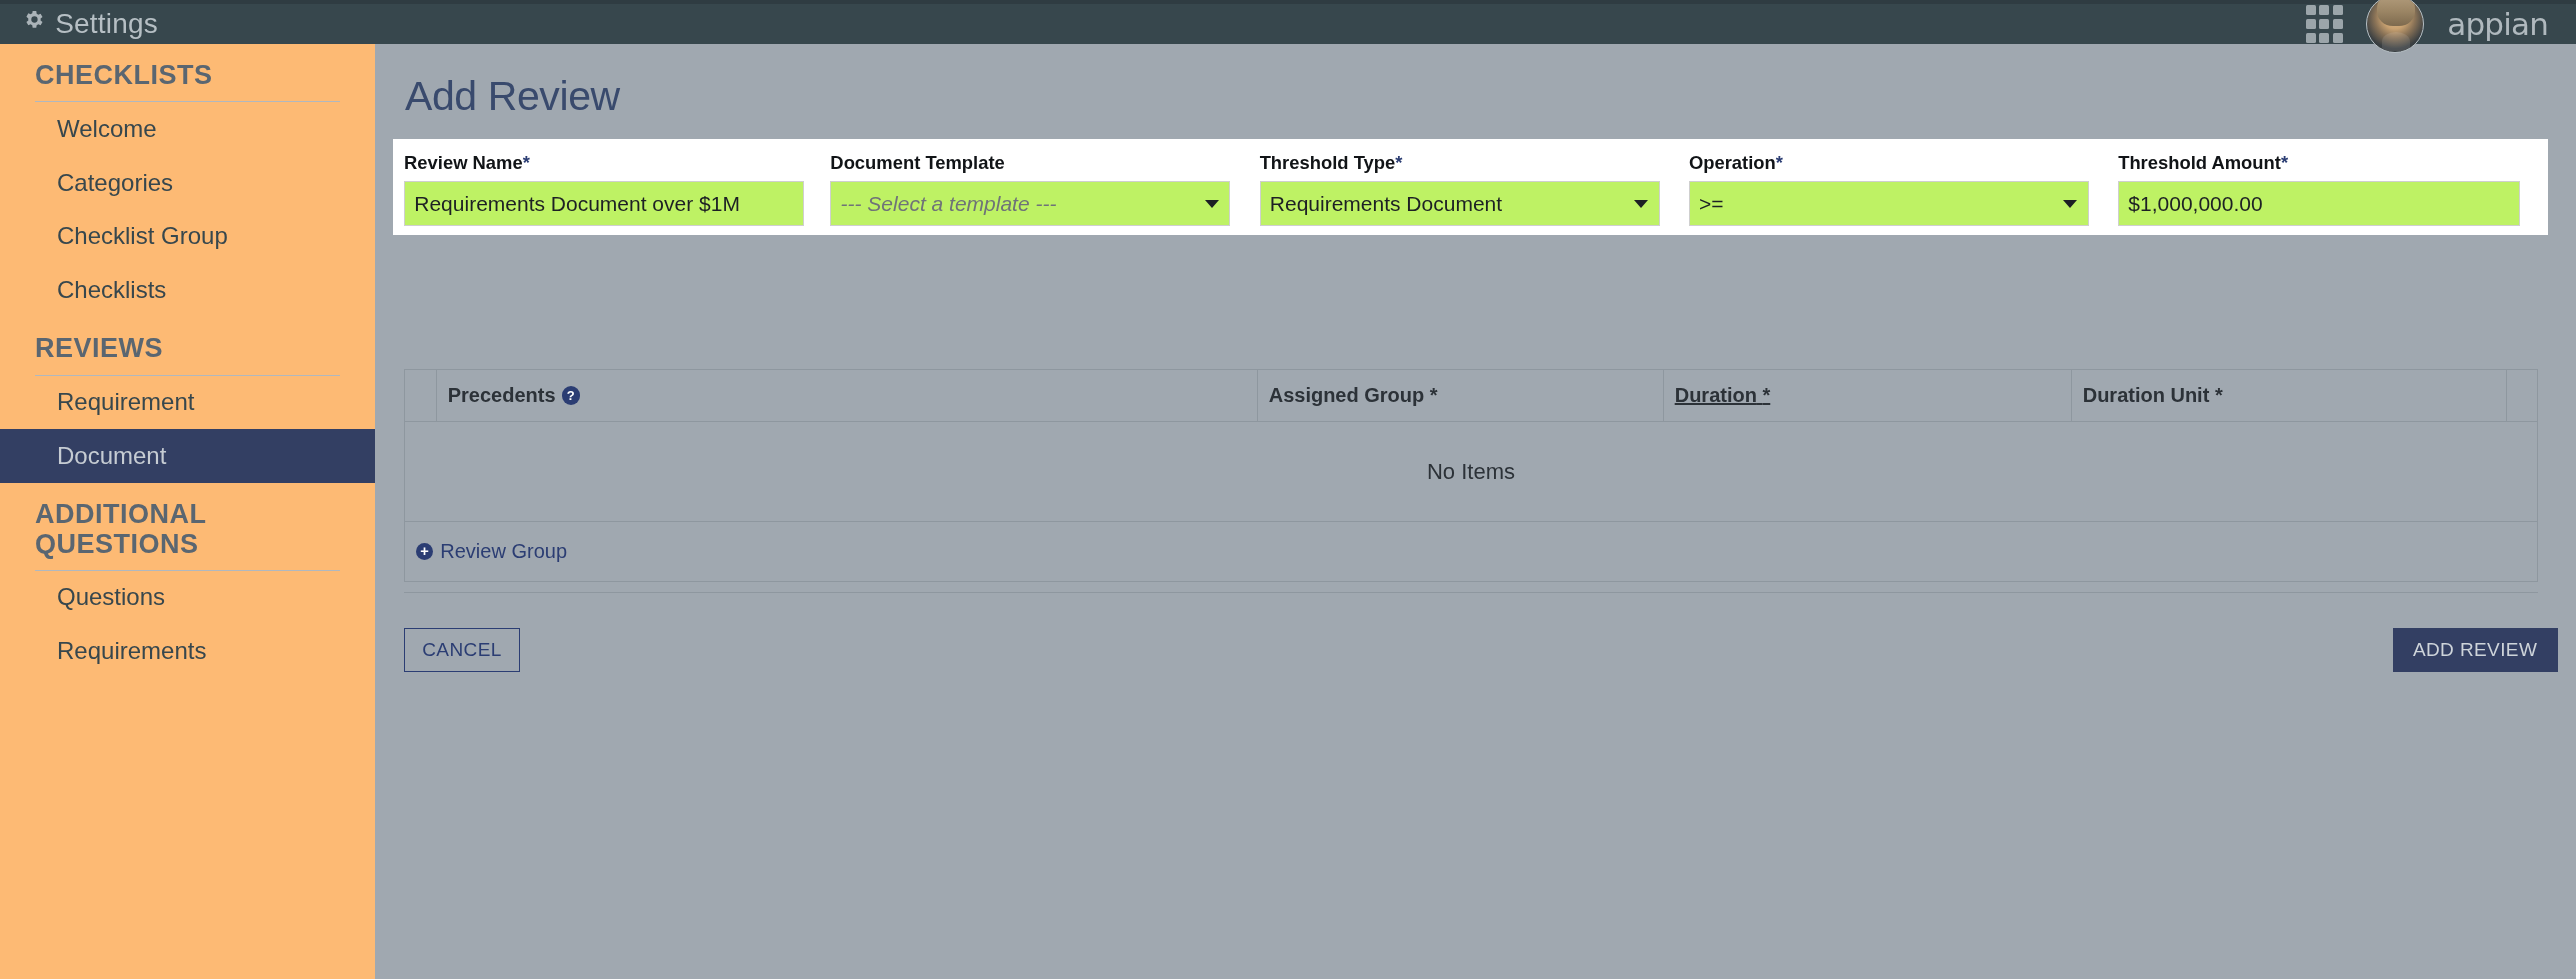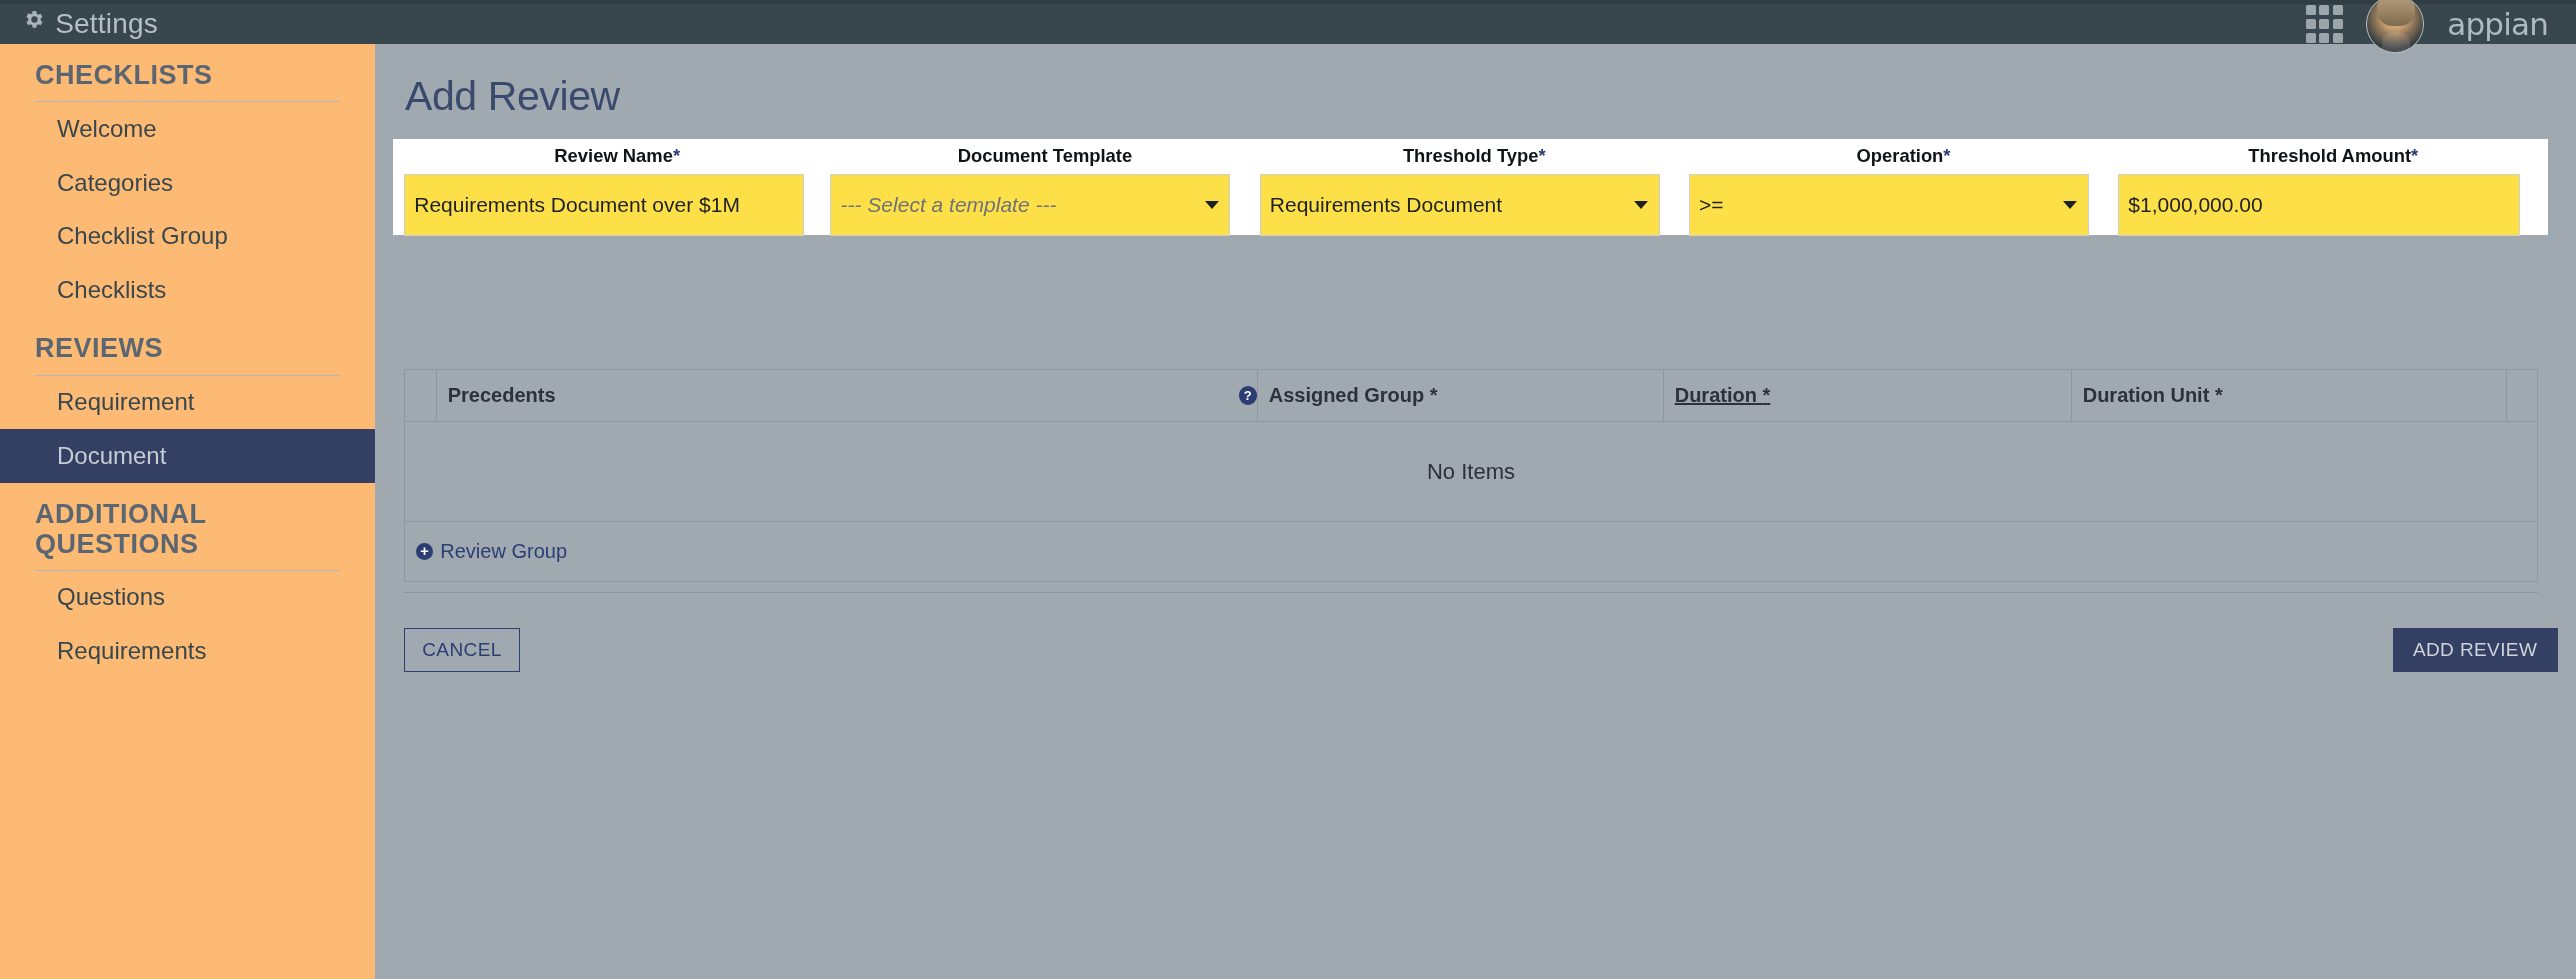--- a/index.html
+++ b/index.html
@@ -73,28 +73,28 @@
     padding: 29px 0 0 30px; letter-spacing: -0.4px;
   }
 
   
   .form-card {
     position: absolute; left: 18.4px; top: 95px;
     width: 2155px; height: 96px;
     background: #ffffff;
     display: flex;
   }
-  .field { padding: 6px 0 0 0; text-align: center; }
+  .field { padding: 13px 0 0 0; }
   .field-label {
     font-size: 18.4px; font-weight: 700; color: #111417;
     margin-bottom: 7px; white-space: nowrap;
   }
   .req { color: #2b3d73; font-weight: 700; }
   .field-ctl {
-    height: 62px; border: 0.8px solid #cfcfcf; background: #fde047;
+    height: 45px; border: 0.8px solid #cfcfcf; background: #bef264;
     display: flex; align-items: center; padding: 0 9.2px;
     font-size: 21px; color: #1d2024; position: relative;
   }
   .field-ctl.select { padding-right: 29px; }
   .placeholder { color: #6f7378; font-style: italic; }
   .caret {
     position: absolute; right: 10.7px; top: 50%; transform: translateY(-50%);
     width: 0; height: 0; border-left: 7px solid transparent;
     border-right: 7px solid transparent; border-top: 8.4px solid #1d2024;
   }
@@ -112,21 +112,21 @@
   
   .grid-wrap {
     position: absolute; left: 29px; top: 325px;
     width: 2134px;
   }
   .grid-head { display: flex; border: 0.8px solid #8e979f; border-bottom: 0.8px solid #8e979f; }
   .gh { border-right: 0.8px solid #8e979f; height: 51px; display: flex; align-items: center;
         font-size: 20px; font-weight: 700; color: #2c3238; padding-left: 10.7px; }
   .gh:last-child { border-right: none; }
   .gh-sel { width: 32px; padding-left: 0; }
-  .gh-prec { width: 821px; justify-content: space-between; }
+  .gh-prec { width: 821px; }
   .gh-grp  { width: 406px; }
   .gh-dur  { width: 408px; text-decoration: underline; }
   .gh-unit { width: 435px; }
   .gh-act  { width: 30px; }
   .help-icon {
     display: inline-flex; align-items: center; justify-content: center;
     width: 18.4px; height: 18.4px; border-radius: 50%;
     background: #2b3d73; color: #ffffff; font-size: 13px; font-weight: 700;
     margin-left: 6.1px; font-family: "Liberation Sans", sans-serif;
   }

